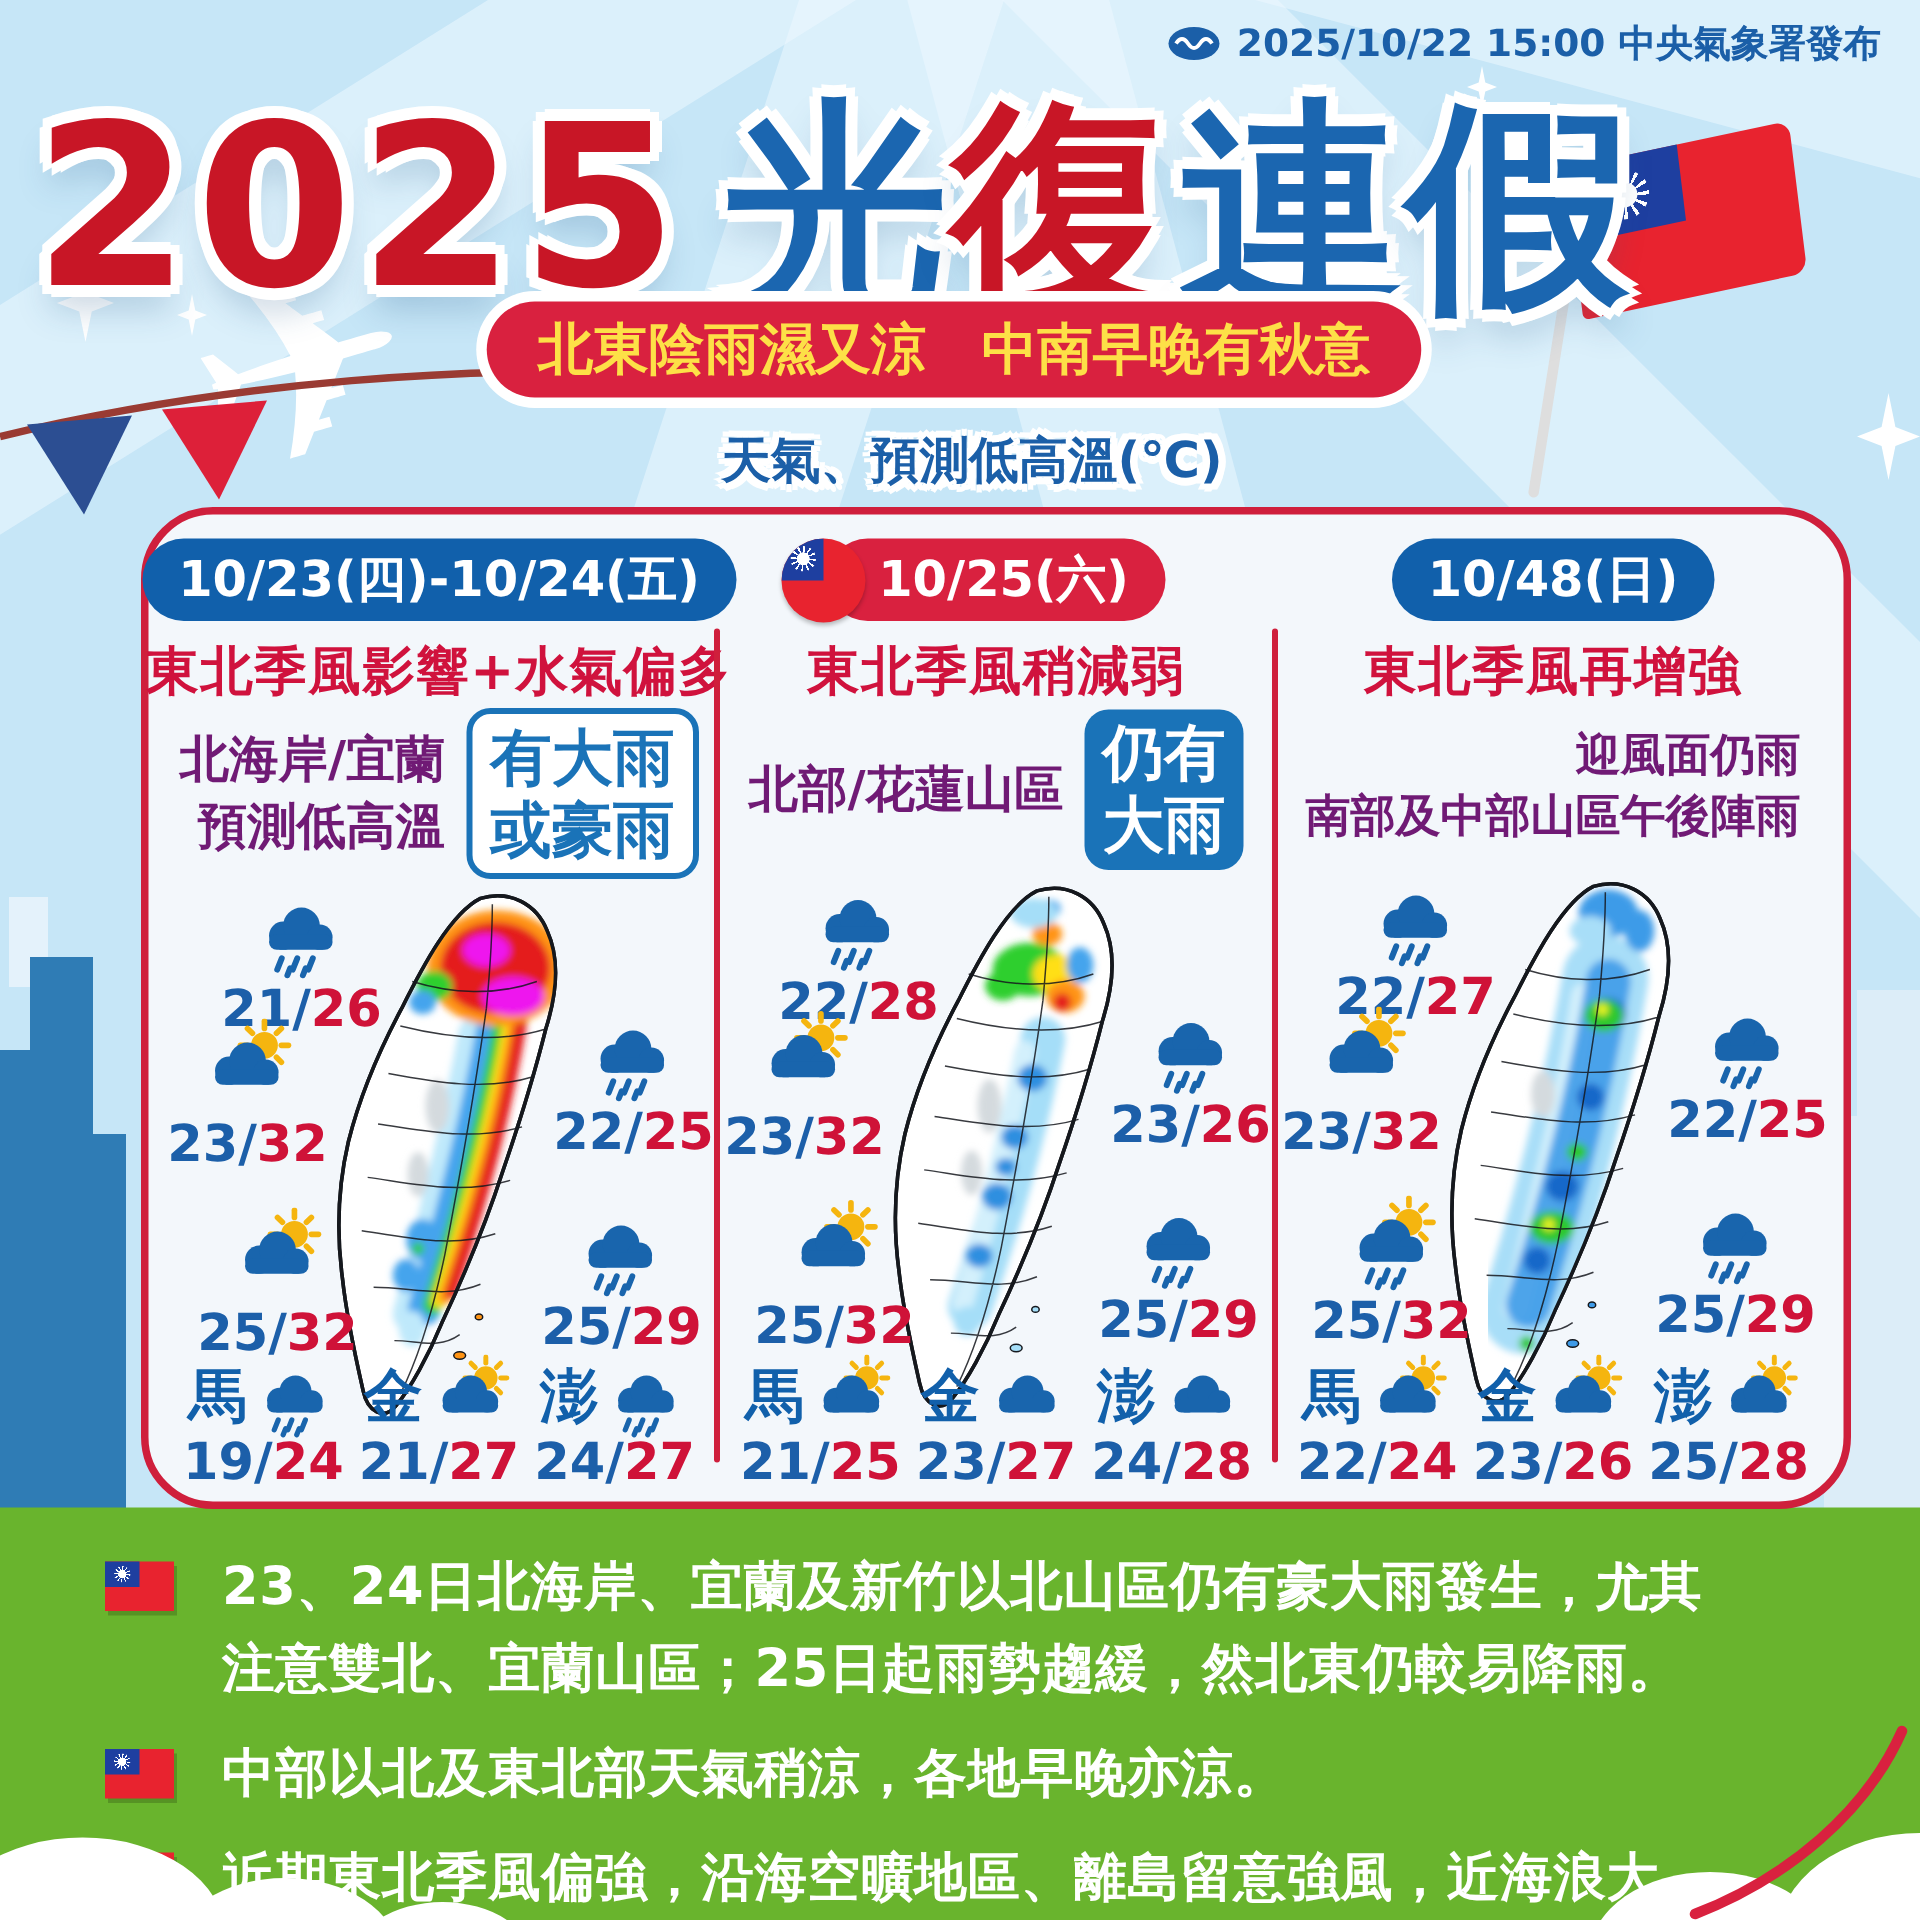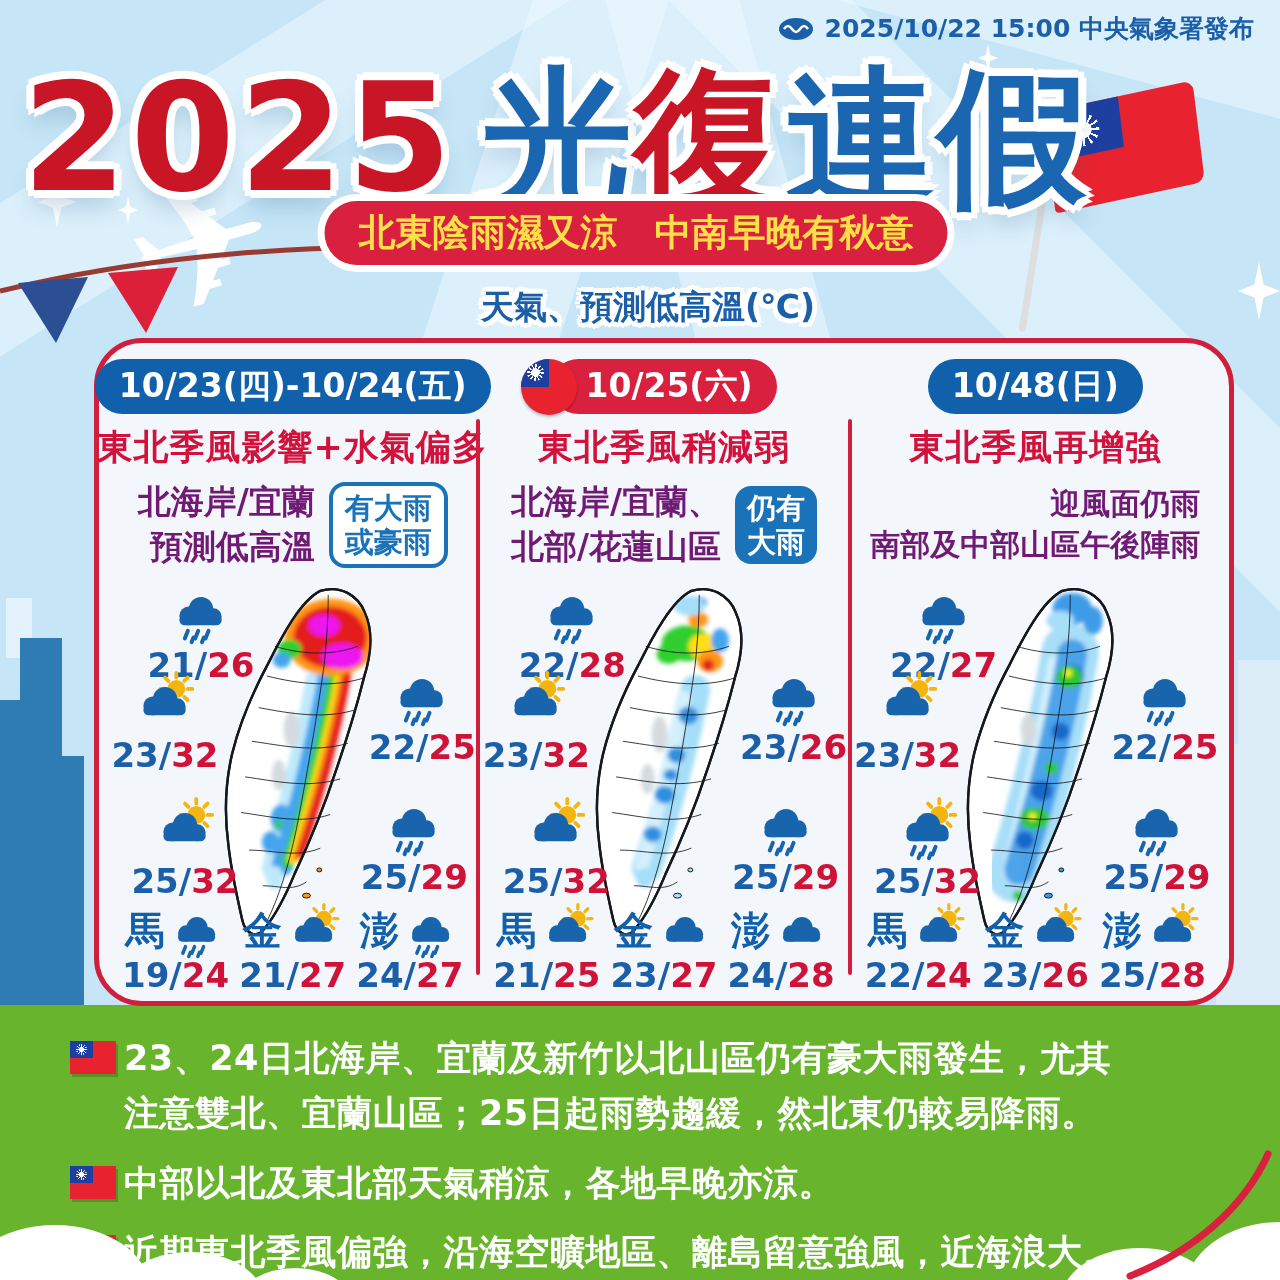--- a/index.html
+++ b/index.html
@@ -75,21 +75,21 @@
   .pill-blue{background:#1160ab;} .pill-red{background:#d9213f;padding-left:34px;}
   .flag-badge{position:absolute;left:-30px;top:50%;transform:translateY(-50%);width:56px;height:56px;
         border-radius:50%;overflow:hidden;background:#e8232f;z-index:2;box-shadow:0 2px 3px rgba(0,0,0,.25);}
   .flag-badge .canton{position:absolute;left:0;top:0;width:28px;height:28px;background:#1e3fa0;
         display:flex;align-items:center;justify-content:center;}
   .flag-badge .flag-sun{width:17px;height:17px;}
   .headline{margin:10px 0 2px 0;color:#d0123d;font-size:35px;font-weight:800;letter-spacing:1px;white-space:nowrap;}
   .desc{height:112px;display:flex;align-items:center;justify-content:center;gap:14px;}
   .desc-lines{color:#701a75;font-size:33px;font-weight:700;text-align:right;line-height:1.35;white-space:nowrap;}
   .desc-lines.tight{font-size:30px;}
-  .callout{font-weight:800;font-size:29px;line-height:1.18;text-align:left;border-radius:16px;padding:5px 12px;white-space:nowrap;}
+  .callout{font-weight:800;font-size:41px;line-height:1.18;text-align:left;border-radius:16px;padding:5px 12px;white-space:nowrap;}
   .callout.outline{border:4px solid #1a73b8;color:#1a73b8;background:#fff;}
   .callout.filled{background:#1a73b8;color:#fff;}
 
   .map-area{position:relative;width:100%;height:350px;}
   .tw{position:absolute;left:50%;top:4px;transform:translateX(-52%);height:376px;}
   .wx-slot{position:absolute;width:132px;text-align:center;z-index:2;}
   .slot-tl{left:28px;top:4px;} .slot-ml{left:-8px;top:94px;} .slot-mr{right:-10px;top:86px;}
   .slot-bl{left:12px;top:220px;} .slot-br{right:-2px;top:216px;}
   .wx-icon{display:inline-block;width:66px;height:64px;}
   .wx-icon svg{width:100%;height:100%;}
@@ -99,21 +99,21 @@
 
   .islands{position:relative;z-index:3;width:100%;display:flex;justify-content:space-around;
            padding:0 10px;box-sizing:border-box;margin-top:2px;}
   .island{text-align:center;}
   .island-top{display:flex;align-items:center;justify-content:center;gap:3px;}
   .island-name{color:#1160ab;font-size:39px;font-weight:800;}
 
   
   .footer{position:absolute;left:0;top:1005px;width:100%;height:275px;background:#69b42d;z-index:4;
           box-sizing:border-box;padding:26px 66px 0 70px;}
-  .bullet{display:flex;gap:8px;margin-bottom:14px;}
+  .bullet{display:flex;gap:32px;margin-bottom:14px;}
   .bflag{width:46px;height:33px;background:#e8232f;position:relative;flex:none;margin-top:10px;
          box-shadow:2px 3px 0 rgba(0,0,0,.18);}
   .bflag .canton{position:absolute;left:0;top:0;width:23px;height:17px;background:#1e3fa0;
          display:flex;align-items:center;justify-content:center;}
   .bflag .flag-sun{width:11px;height:11px;}
   .btxt{color:#fff;font-size:35px;font-weight:700;line-height:1.58;letter-spacing:.5px;}
   .cloud-bump{position:absolute;background:#fff;border-radius:50%;z-index:6;}
   .swoosh{position:absolute;right:0;bottom:0;z-index:7;}
 </style>
 </head>
@@ -399,21 +399,20 @@
         <span class="flag-badge">
             <span class="canton">
               <span class="flag-sun"></span>
             </span>
           </span>
         <div class="pill pill-red">10/25(六)</div>
       </div>
       <h3 class="headline">東北季風稍減弱</h3>
       <div class="desc">
         <div class="desc-lines">
-          <div>北海岸/宜蘭、</div>
           <div>北部/花蓮山區</div>
         </div>
         <div class="callout filled">
           <div>仍有</div>
           <div>大雨</div>
         </div>
       </div>
       <div class="map-area">
         <svg class="tw" viewBox="0 0 220 380">
           <defs>

